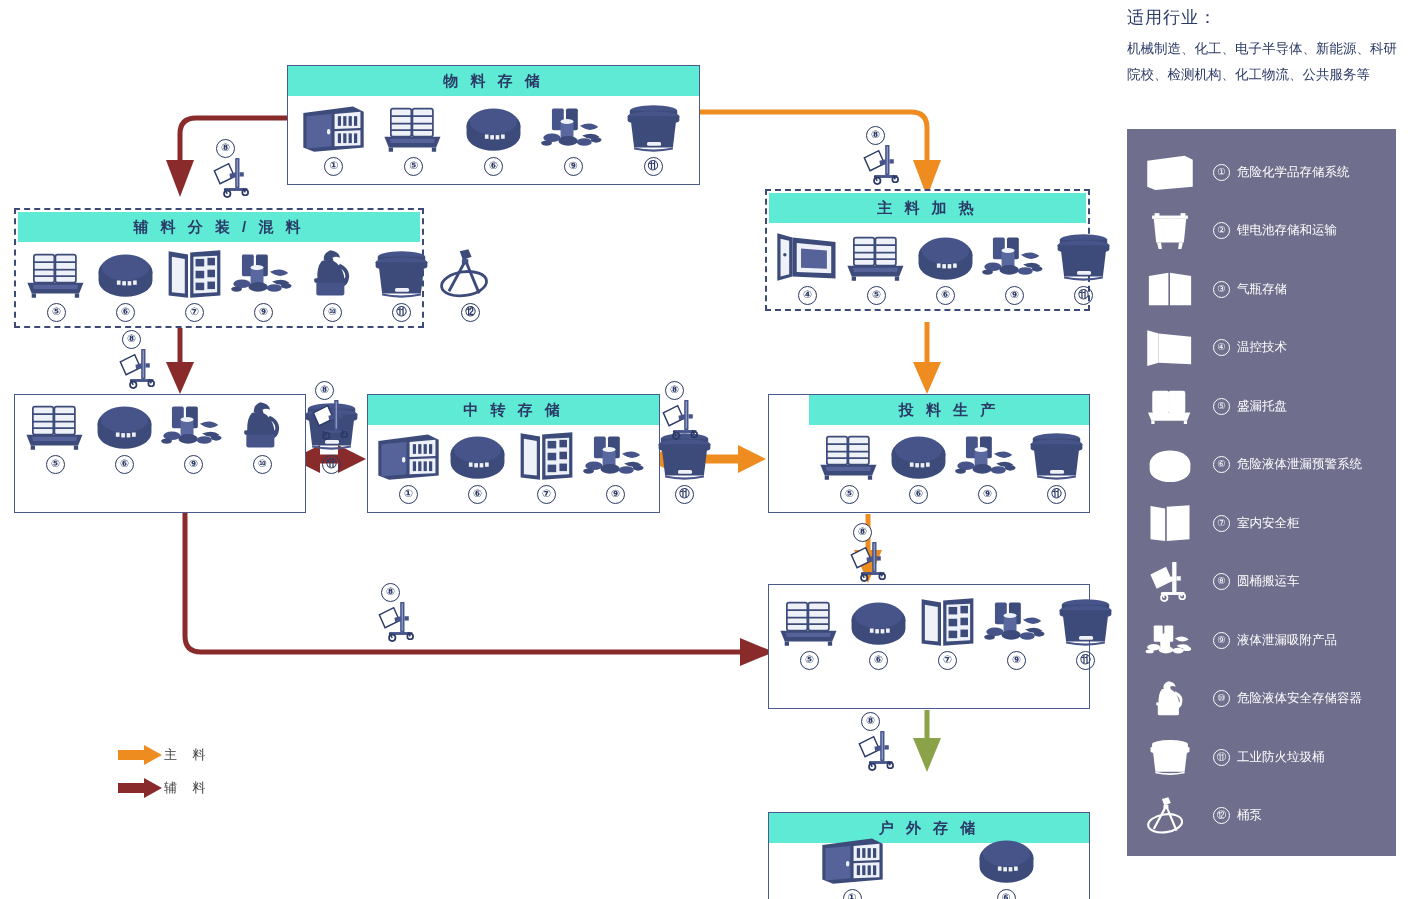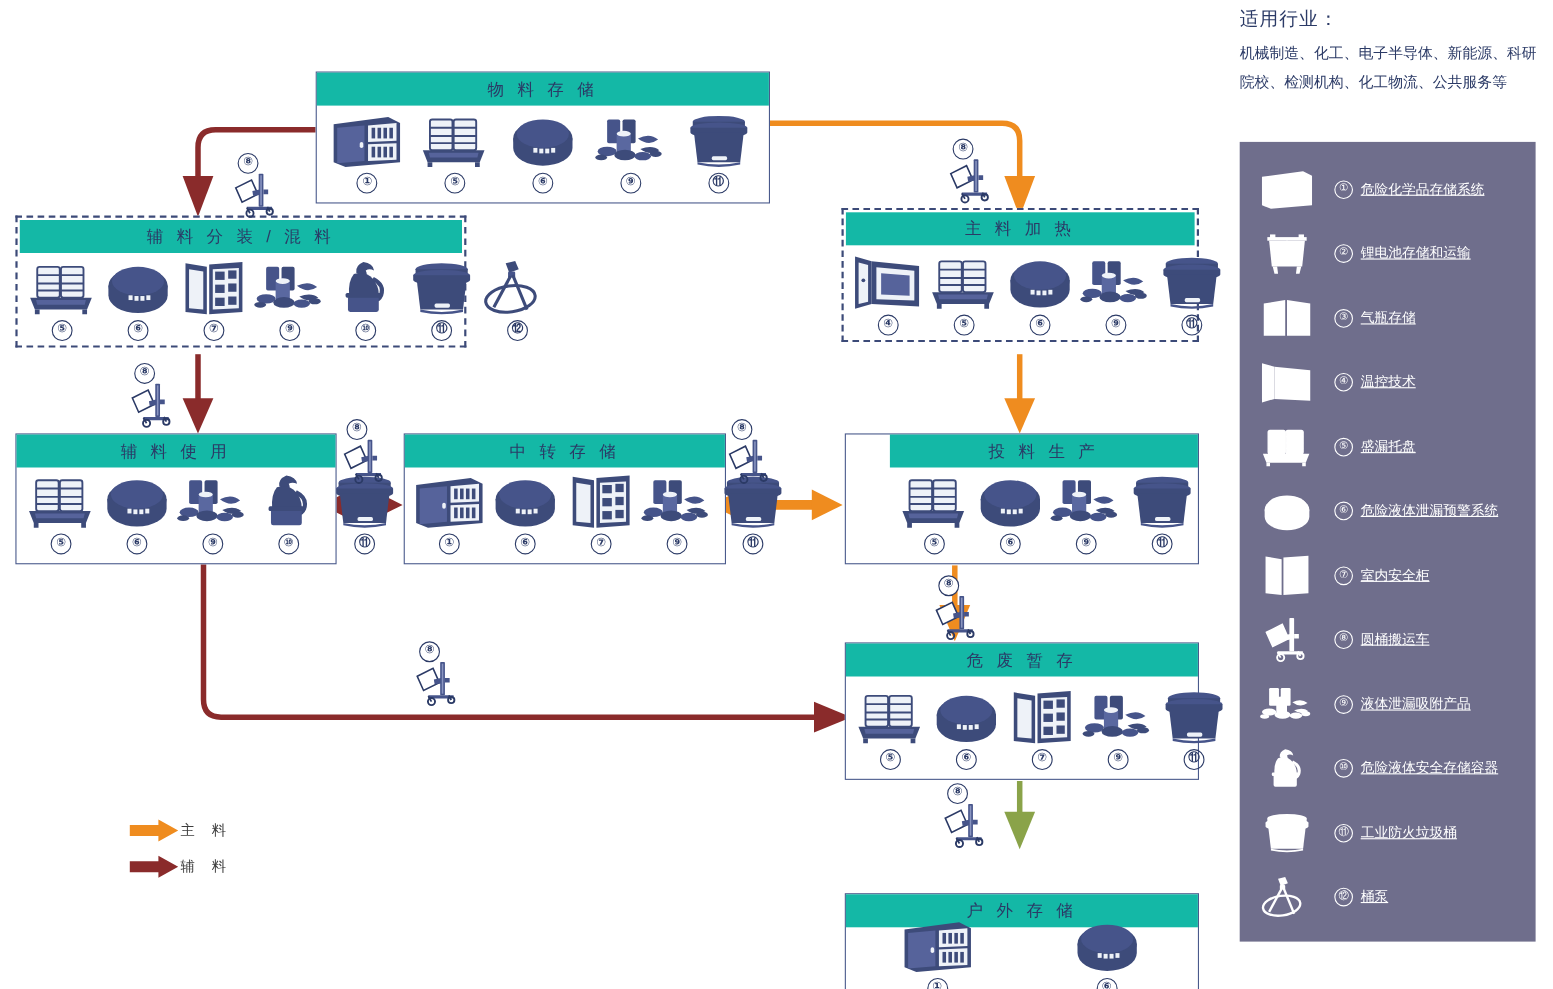--- a/index.html
+++ b/index.html
@@ -4,42 +4,42 @@
 <style>
   html,body{margin:0;padding:0;background:#ffffff;}
   body{width:1412px;height:899px;position:relative;overflow:hidden;
        font-family:"Liberation Sans","DejaVu Sans",sans-serif;color:#2b3a66;}
   .canvas{position:absolute;left:0;top:0;width:1412px;height:899px;}
 
   
   .box{position:absolute;background:#ffffff;box-sizing:border-box;}
   .box.solid{border:1.5px solid #4a5a8c;}
   .box.dashed{border:2px dashed #3c4a78;}
-  .box .hdr{height:30px;background:#14b8a6;display:flex;align-items:center;
-            justify-content:center;font-size:15px;font-weight:normal;color:#2b3a66;
+  .box .hdr{height:30px;background:#5eead4;display:flex;align-items:center;
+            justify-content:center;font-size:15px;font-weight:bold;color:#2b3a66;
             letter-spacing:4px;}
   .box.dashed .hdr{margin:2px;}
   .items{display:flex;align-items:flex-end;justify-content:space-around;
          height:calc(100% - 34px);padding:0 6px 4px 6px;box-sizing:border-box;}
   .item{display:flex;flex-direction:column;align-items:center;justify-content:flex-end;}
   .item .glyph{height:52px;display:flex;align-items:flex-end;justify-content:center;}
   .item .num{margin-top:3px;width:17px;height:17px;border:1.2px solid #2b3a66;
              border-radius:50%;font-size:10.5px;line-height:15px;text-align:center;
              color:#2b3a66;font-weight:bold;}
 
   
   .side{position:absolute;left:1127px;top:129px;width:269px;height:727px;
         background:#6f6e8c;}
   .side-row{position:absolute;left:0;width:269px;height:58px;display:flex;
             align-items:center;}
   .side-row .sglyph{width:86px;display:flex;justify-content:center;align-items:center;}
   .side-row .snum{width:15px;height:15px;border:1.2px solid #ffffff;border-radius:50%;
                   font-size:9.5px;line-height:13px;text-align:center;color:#fff;
                   flex:0 0 auto;}
-  .side-row .slabel{margin-left:7px;font-size:12.5px;color:#ffffff;white-space:nowrap;text-decoration:underline;}
+  .side-row .slabel{margin-left:7px;font-size:12.5px;color:#ffffff;white-space:nowrap;}
 
   .ind-title{position:absolute;left:1127px;top:6px;font-size:17px;font-weight:normal;
              color:#2b3a66;letter-spacing:1px;}
   .ind-body{position:absolute;left:1127px;top:36px;width:275px;font-size:13.5px;
             line-height:26px;color:#2b3a66;}
 
   
   .flegend{position:absolute;left:118px;top:738px;width:190px;}
   .flegend .frow{display:flex;align-items:center;height:33px;}
   .flegend .flabel{margin-left:46px;font-size:13px;letter-spacing:6px;color:#3d3d3d;}
@@ -426,21 +426,21 @@
         <div class="item">
           <span class="glyph">
             <svg width="69" height="52" viewBox="0 0 64 48">
               <use href="#ic-bin"></use>
             </svg>
           </span>
           <span class="num">⑪</span>
         </div>
       </div>
     </div>
-    <div class="box dashed" style="left: 14px; top: 196px; width: 410px; height: 120px;">
+    <div class="box dashed" style="left: 14px; top: 208px; width: 410px; height: 120px;">
       <div class="hdr">辅 料 分 装 / 混 料</div>
       <div class="items">
         <div class="item">
           <span class="glyph">
             <svg width="69" height="52" viewBox="0 0 64 48">
               <use href="#ic-pallet"></use>
             </svg>
           </span>
           <span class="num">⑤</span>
         </div>
@@ -533,21 +533,20 @@
           <span class="glyph">
             <svg width="69" height="52" viewBox="0 0 64 48">
               <use href="#ic-bin"></use>
             </svg>
           </span>
           <span class="num">⑪</span>
         </div>
       </div>
     </div>
     <div class="box solid" style="left: 14px; top: 394px; width: 292px; height: 119px;">
-      <div class="hdr">辅 料 使 用</div>
       <div class="items">
         <div class="item">
           <span class="glyph">
             <svg width="69" height="52" viewBox="0 0 64 48">
               <use href="#ic-pallet"></use>
             </svg>
           </span>
           <span class="num">⑤</span>
         </div>
         <div class="item">
@@ -660,21 +659,20 @@
           <span class="glyph">
             <svg width="69" height="52" viewBox="0 0 64 48">
               <use href="#ic-bin"></use>
             </svg>
           </span>
           <span class="num">⑪</span>
         </div>
       </div>
     </div>
     <div class="box solid" style="left: 768px; top: 584px; width: 322px; height: 125px;">
-      <div class="hdr">危 废 暂 存</div>
       <div class="items">
         <div class="item">
           <span class="glyph">
             <svg width="69" height="52" viewBox="0 0 64 48">
               <use href="#ic-pallet"></use>
             </svg>
           </span>
           <span class="num">⑤</span>
         </div>
         <div class="item">

